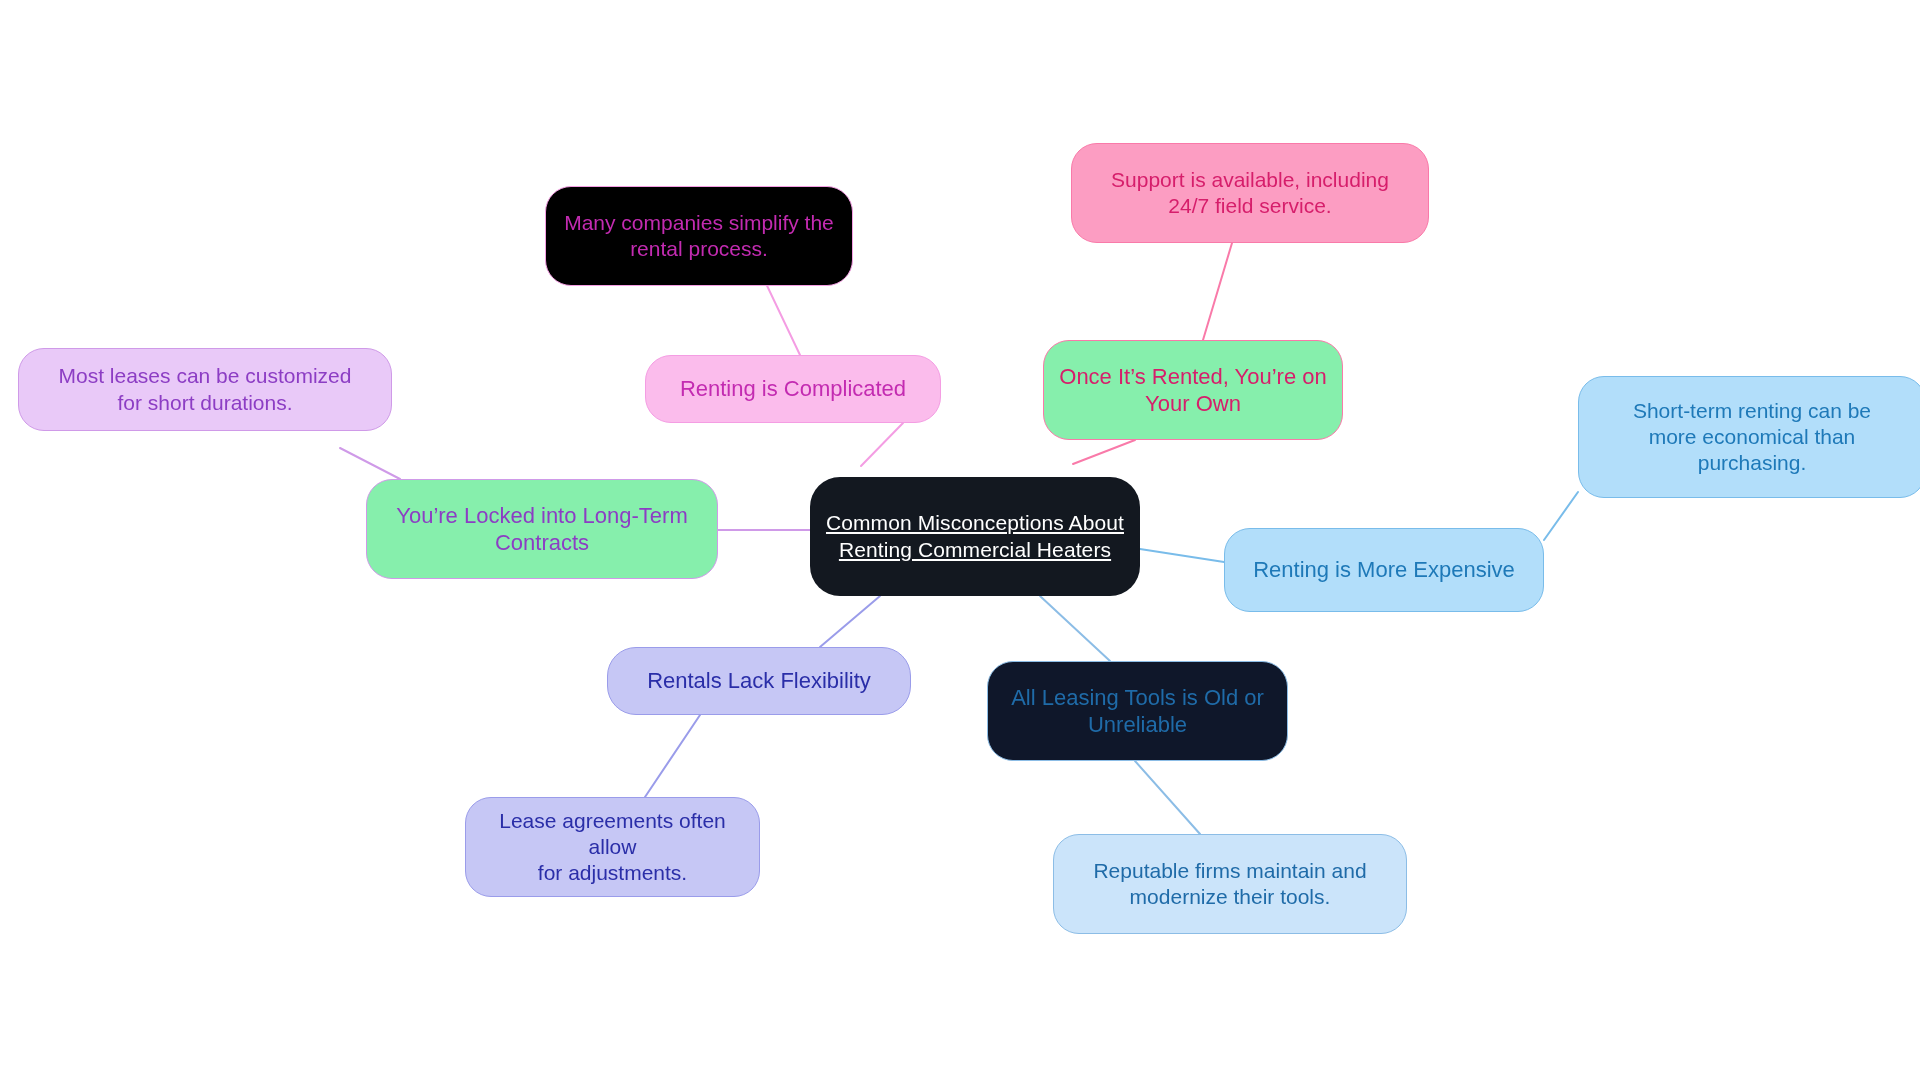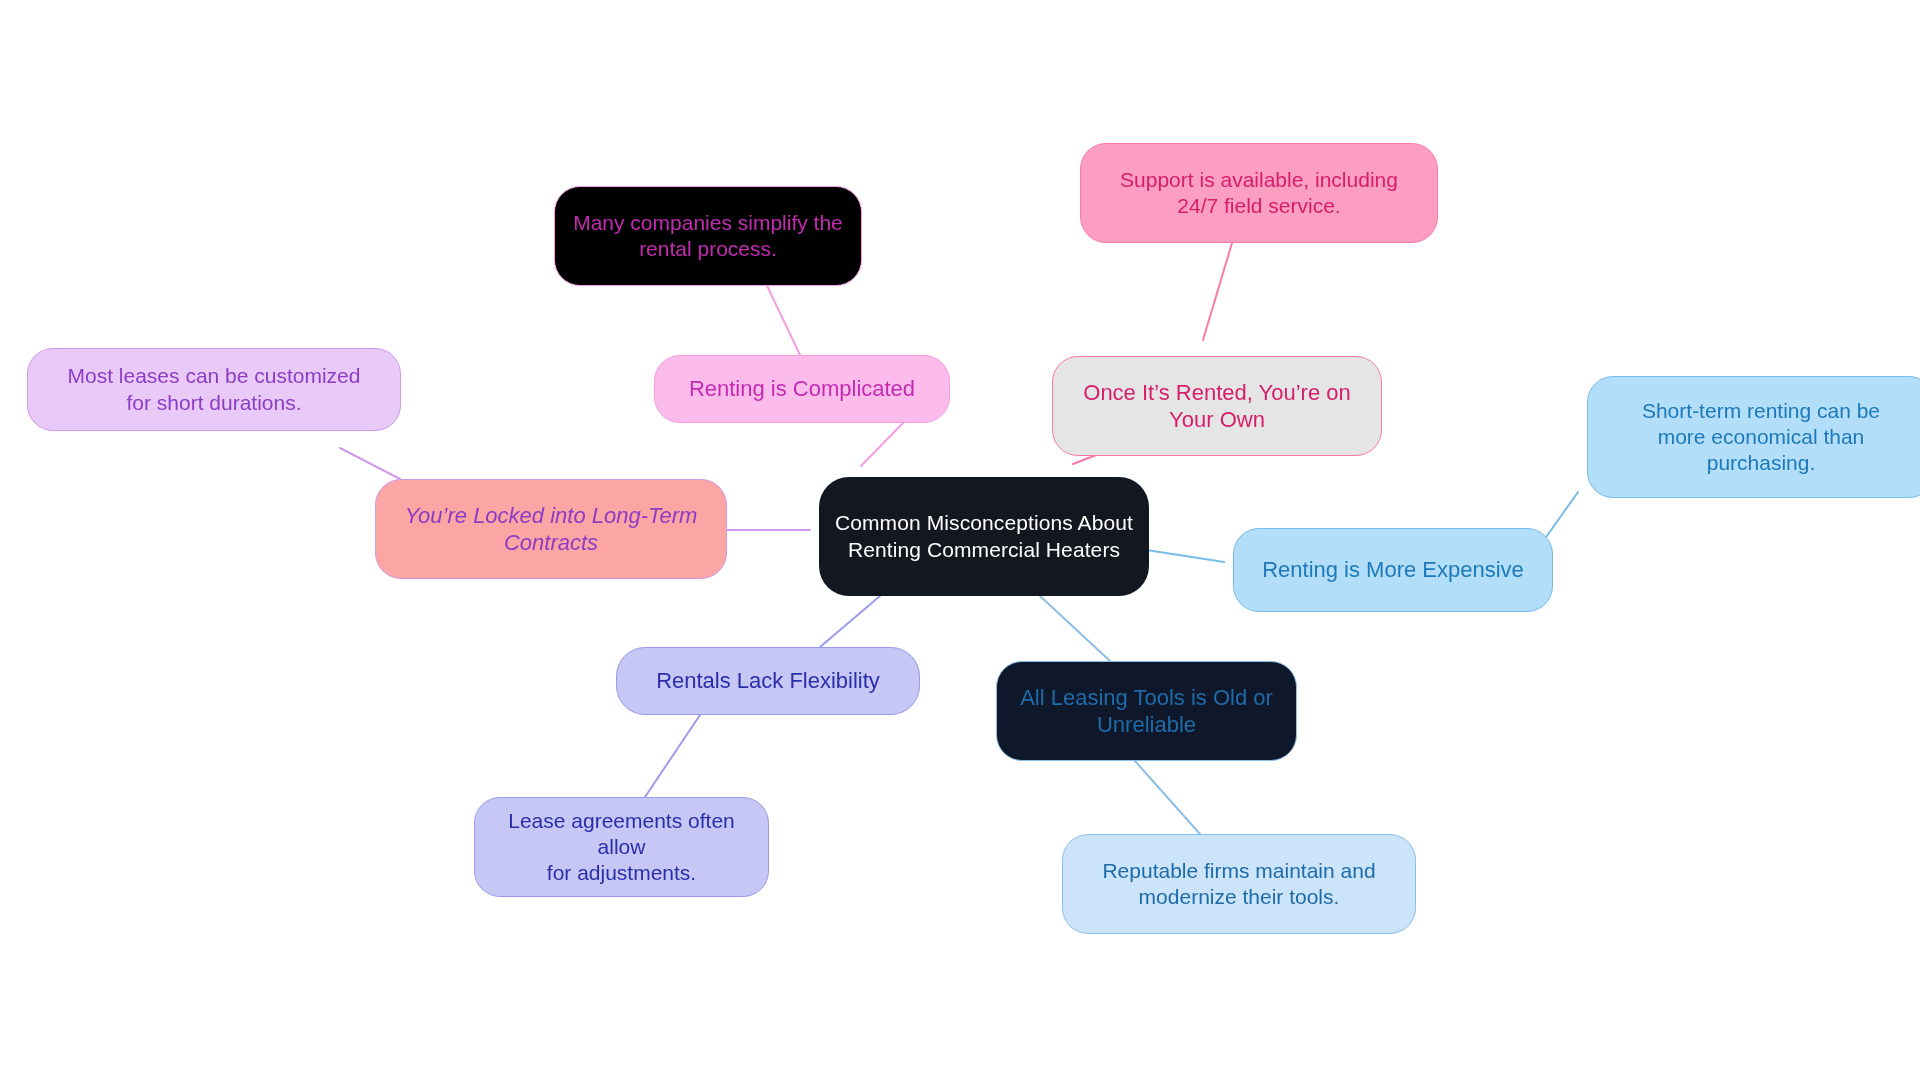--- a/index.html
+++ b/index.html
@@ -29,29 +29,29 @@
     display: flex;
     align-items: center;
     justify-content: center;
     text-align: center;
     border-radius: 26px;
     border-style: solid;
     border-width: 1.5px;
     line-height: 1.25;
     white-space: pre-line;
     padding: 6px 14px;
-    margin-left: 9px;
   }
   .node.root {
     border-radius: 30px;
     border-width: 0;
     font-size: 21px;
     color: #ffffff;
     background: #131820;
     letter-spacing: 0.1px;
+    text-decoration: underline;
   }
   .node.branch {
     font-size: 22px;
   }
   .node.leaf {
     font-size: 21px;
   }
 </style>
 </head>
 <body>
@@ -69,33 +69,33 @@
       <line x1="880" y1="596" x2="820" y2="647" stroke="#9a9cea" stroke-width="2" stroke-linecap="round"></line>
       <line x1="700" y1="715" x2="645" y2="797" stroke="#9a9cea" stroke-width="2" stroke-linecap="round"></line>
       <line x1="810" y1="530" x2="718" y2="530" stroke="#cf9ae8" stroke-width="2" stroke-linecap="round"></line>
       <line x1="400" y1="479" x2="340" y2="448" stroke="#cf9ae8" stroke-width="2" stroke-linecap="round"></line>
     </svg>
   <div id="node-layer">
       <div class="node root" style="left: 810px; top: 477px; width: 330px; height: 119px; background: rgb(19, 24, 32); color: rgb(255, 255, 255); border-width: 0px;"><span>Common Misconceptions About Renting Commercial Heaters</span></div>
       <div class="node branch" style="left: 645px; top: 355px; width: 296px; height: 68px; background: rgb(251, 188, 236); color: rgb(195, 43, 177); border-color: rgb(244, 157, 227); justify-content: center;"><span>Renting is Complicated</span></div>
       <div class="node leaf" style="left: 545px; top: 186px; width: 308px; height: 100px; background: #000000; color: rgb(195, 43, 177); border-color: rgb(244, 157, 227);"><span>Many companies simplify the
 rental process.</span></div>
-      <div class="node branch" style="left: 1043px; top: 356px; width: 330px; height: 100px; background: #e5e5e5; color: rgb(214, 30, 107); border-color: rgb(249, 122, 169);"><span>Once It’s Rented, You’re on
+      <div class="node branch" style="left: 1043px; top: 340px; width: 300px; height: 100px; background: #86efac; color: rgb(214, 30, 107); border-color: rgb(249, 122, 169);"><span>Once It’s Rented, You’re on
 Your Own</span></div>
       <div class="node leaf" style="left: 1071px; top: 143px; width: 358px; height: 100px; background: rgb(252, 157, 194); color: rgb(214, 30, 107); border-color: rgb(249, 122, 169);"><span>Support is available, including
 24/7 field service.</span></div>
       <div class="node branch" style="left: 1224px; top: 528px; width: 320px; height: 84px; background: rgb(178, 222, 250); color: rgb(30, 121, 184); border-color: rgb(121, 188, 234);"><span>Renting is More Expensive</span></div>
       <div class="node leaf" style="left: 1578px; top: 376px; width: 348px; height: 122px; background: rgb(178, 222, 250); color: rgb(30, 121, 184); border-color: rgb(121, 188, 234);"><span>Short-term renting can be
 more economical than
 purchasing.</span></div>
       <div class="node branch" style="left: 987px; top: 661px; width: 301px; height: 100px; background: #0f172a; color: rgb(31, 107, 168); border-color: rgb(140, 189, 230);"><span>All Leasing Tools is Old or
 Unreliable</span></div>
       <div class="node leaf" style="left: 1053px; top: 834px; width: 354px; height: 100px; background: rgb(203, 228, 250); color: rgb(31, 107, 168); border-color: rgb(140, 189, 230);"><span>Reputable firms maintain and
 modernize their tools.</span></div>
       <div class="node branch" style="left: 607px; top: 647px; width: 304px; height: 68px; background: rgb(198, 199, 245); color: rgb(42, 46, 168); border-color: rgb(154, 156, 234); border-radius: 29px;"><span>Rentals Lack Flexibility</span></div>
       <div class="node leaf" style="left: 465px; top: 797px; width: 295px; height: 100px; background: rgb(198, 199, 245); color: rgb(42, 46, 168); border-color: rgb(154, 156, 234);"><span>Lease agreements often allow
 for adjustments.</span></div>
-      <div class="node branch" style="left: 366px; top: 479px; width: 352px; height: 100px; background: #fca5a5; color: rgb(140, 61, 196); border-color: rgb(207, 154, 232); font-style: italic;"><span>You’re Locked into Long-Term
+      <div class="node branch" style="left: 366px; top: 479px; width: 352px; height: 100px; background: #86efac; color: rgb(140, 61, 196); border-color: rgb(207, 154, 232);"><span>You’re Locked into Long-Term
 Contracts</span></div>
       <div class="node leaf" style="left: 18px; top: 348px; width: 374px; height: 83px; background: rgb(233, 201, 248); color: rgb(140, 61, 196); border-color: rgb(207, 154, 232);"><span>Most leases can be customized
 for short durations.</span></div>
     </div>
 </div>
 
 </body></html>

